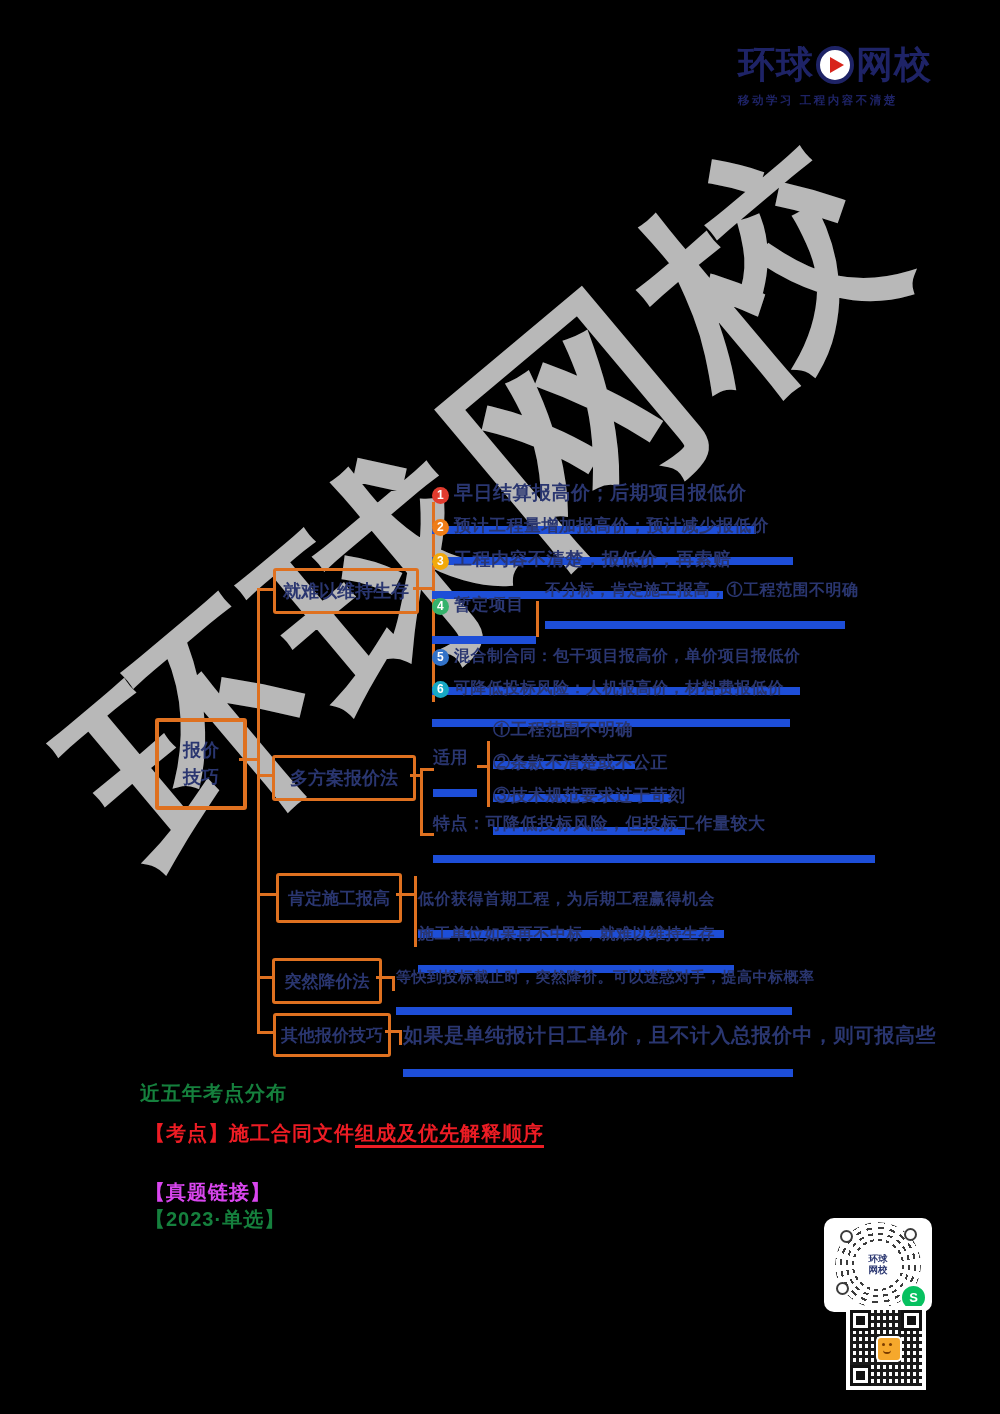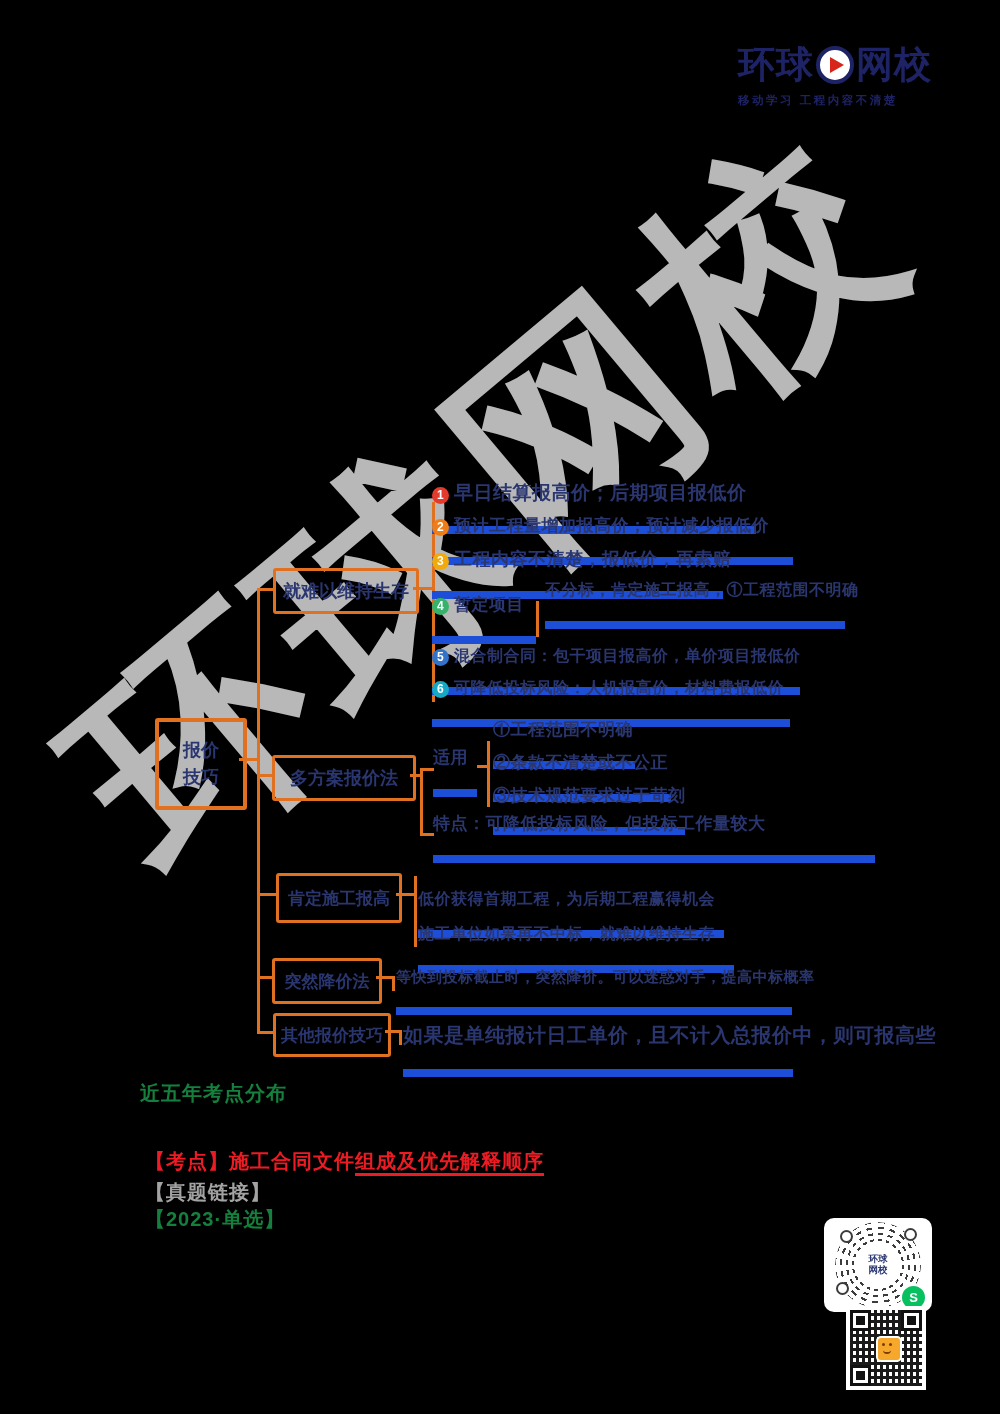--- a/index.html
+++ b/index.html
@@ -28,21 +28,21 @@
         color:#2A3670;font-weight:bold;background:transparent;}
   
   .leaf{position:absolute;color:#2A3670;font-weight:bold;white-space:nowrap;z-index:2;
         border-bottom:8px solid #1d4ed8;padding-bottom:20px;letter-spacing:.5px;}
   .num{display:inline-block;width:17px;height:17px;border-radius:50%;color:#fff;
        font-size:12px;line-height:17px;text-align:center;margin-right:5px;font-weight:bold;}
   .m1{background:#E23B2E}.m2{background:#EF7D17}.m3{background:#F2A90A}
   .m4{background:#35B26B}.m5{background:#3272C8}.m6{background:#16A8C4}
   
   .ftxt{position:absolute;font-weight:bold;font-size:20px;letter-spacing:1px;z-index:2;}
-  .f-orange{color:#15803d}.f-red{color:#ED1C24}.f-blue{color:#a3a3a3}
+  .f-orange{color:#15803d}.f-red{color:#ED1C24}.f-blue{color:#d946ef}
   .u-red{border-bottom:3px solid #ED1C24;padding-bottom:1px;}
   
   .qrcard{position:absolute;left:824px;top:1218px;width:108px;height:94px;background:#fff;
         border-radius:10px;z-index:2;}
   .rqr{position:absolute;left:11px;top:4px;width:86px;height:86px;border-radius:50%;
         background:repeating-radial-gradient(circle at 50% 50%, #3c3c3c 0 2px, transparent 2px 6px);
         -webkit-mask:repeating-conic-gradient(#000 0deg 9deg, transparent 9deg 18deg);
         mask:repeating-conic-gradient(#000 0deg 9deg, transparent 9deg 18deg);}
   .cdot{position:absolute;width:9px;height:9px;border:2.5px solid #3c3c3c;border-radius:50%;z-index:3;background:#fff;}
   .rlabel{position:absolute;left:33px;top:26px;width:42px;height:42px;border-radius:50%;background:#fff;
@@ -181,21 +181,21 @@
     <div class="nodebox" style="left:273px;top:1013px;width:112px;height:38px;font-size:17px">
       <span>其他报价技巧</span>
     </div>
     <i class="hl" style="left:385px;top:1030px;width:14px"></i>
     <i class="vl" style="left:399px;top:1030px;height:15px"></i>
     <div class="leaf" style="left:403px;top:1022px;width:390px;font-size:20px">
       <span>如果是单纯报计日工单价，且不计入总报价中，则可报高些</span>
     </div>
 
     <div class="ftxt f-orange" style="left:140px;top:1080px">近五年考点分布</div>
-    <div class="ftxt f-red" style="left:145px;top:1148px">
+    <div class="ftxt f-red" style="left:145px;top:1120px">
       <span>【考点】施工合同文件</span><span class="u-red">组成及优先解释顺序</span>
     </div>
     <div class="ftxt f-blue" style="left:145px;top:1179px">【真题链接】</div>
     <div class="ftxt f-orange" style="left:145px;top:1206px">【2023·单选】</div>
 
     <div class="qrcard">
       <div class="rqr"></div>
       <i class="cdot" style="left:16px;top:12px"></i>
       <i class="cdot" style="left:80px;top:10px"></i>
       <i class="cdot" style="left:12px;top:64px"></i>

